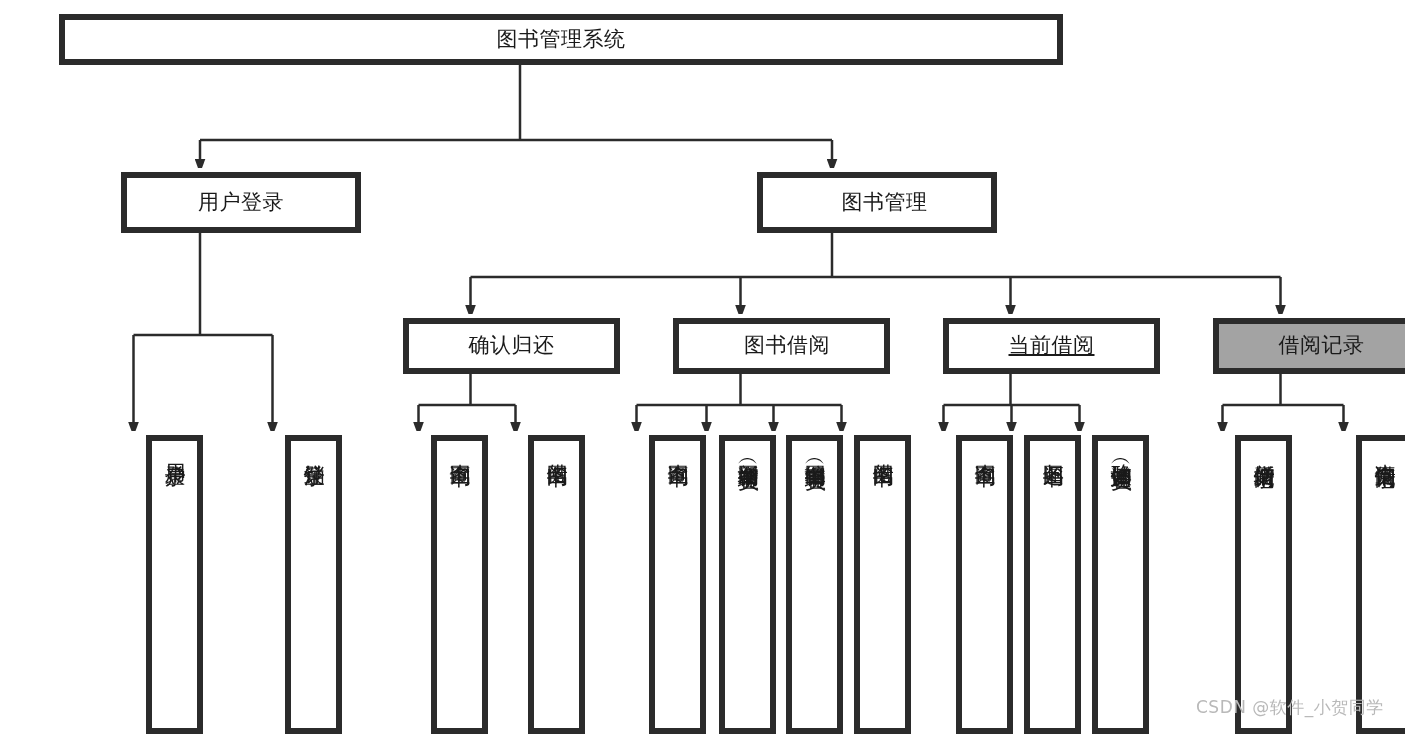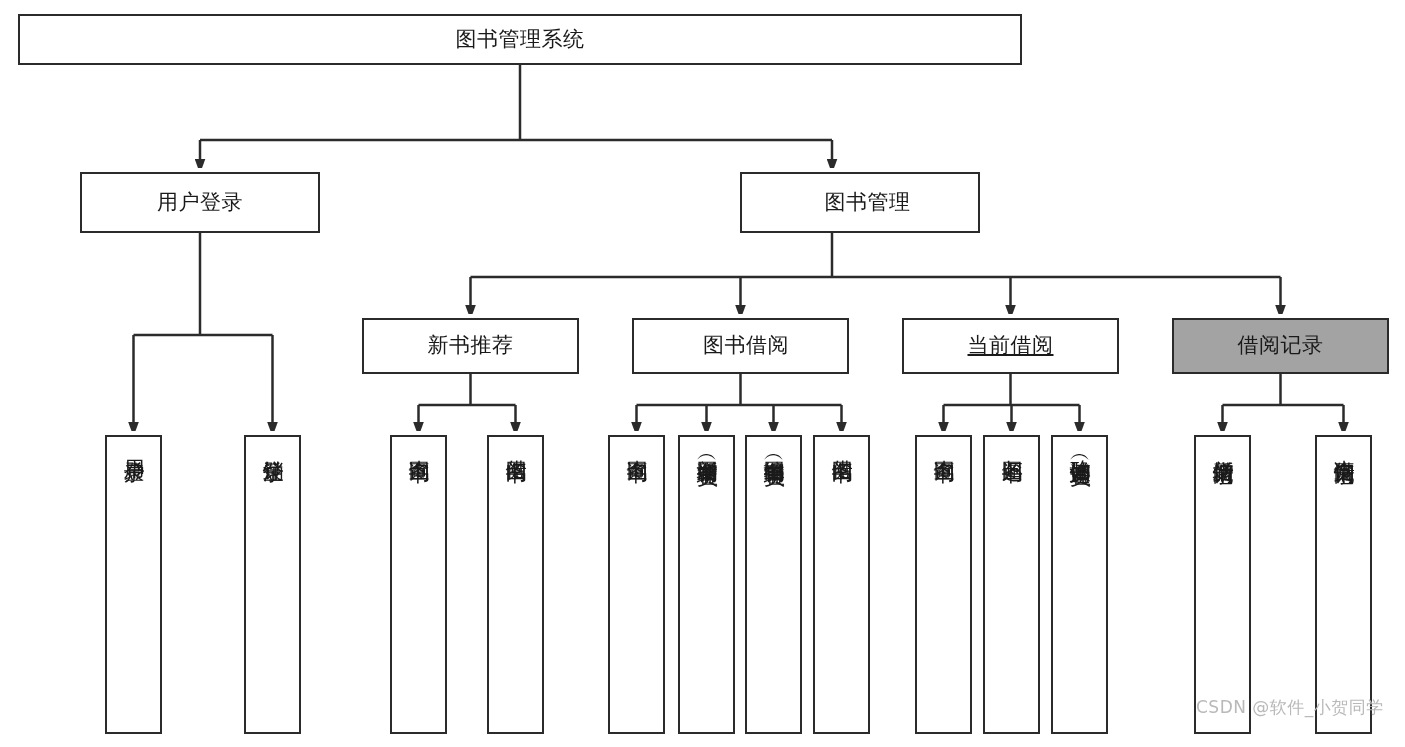--- a/index.html
+++ b/index.html
@@ -18,25 +18,26 @@
     position: absolute;
     left: 0;
     top: 0;
     width: 1405px;
     height: 747px;
   }
   .node-box {
     position: absolute;
     box-sizing: border-box;
     background: #ffffff;
-    border: 2px solid #0369a1;
+    border: 6px solid #0369a1;
     display: flex;
     align-items: center;
     justify-content: center;
     overflow: hidden;
+    margin-left: 41px;
   }
   .node-label-h {
     font-size: 21px;
     color: #1a1a1a;
     line-height: 1.2;
     white-space: nowrap;
     letter-spacing: 0.5px;
   }
   .node-box.vertical {
     align-items: flex-start;
@@ -112,25 +113,25 @@
       <line x1="1222.5" y1="405" x2="1222.5" y2="422" stroke="#2b2b2b" stroke-width="2.5" marker-end="url(#arrowhead)"></line>
       <line x1="1343.5" y1="405" x2="1343.5" y2="422" stroke="#2b2b2b" stroke-width="2.5" marker-end="url(#arrowhead)"></line>
     </svg>
   <div id="node-layer">
       <div class="node-box" style="left: 18px; top: 14px; width: 1004px; height: 51px; border-color: rgb(43, 43, 43); background: rgb(255, 255, 255);">
         <span class="node-label-h" style="color: rgb(26, 26, 26);">图书管理系统</span>
       </div>
       <div class="node-box" style="left: 80px; top: 172px; width: 240px; height: 61px; border-color: rgb(43, 43, 43); background: rgb(255, 255, 255);">
         <span class="node-label-h" style="color: rgb(26, 26, 26);">用户登录</span>
       </div>
-      <div class="node-box" style="left: 740px; top: 172px; width: 240px; height: 61px; border-color: rgb(43, 43, 43); background: rgb(255, 255, 255); padding-left: 15px;">
+      <div class="node-box" style="left: 716px; top: 172px; width: 240px; height: 61px; border-color: rgb(43, 43, 43); background: rgb(255, 255, 255); padding-left: 15px;">
         <span class="node-label-h" style="color: rgb(26, 26, 26);">图书管理</span>
       </div>
       <div class="node-box" style="left: 362px; top: 318px; width: 217px; height: 56px; border-color: rgb(43, 43, 43); background: rgb(255, 255, 255);">
-        <span class="node-label-h" style="color: rgb(26, 26, 26);">新书推荐</span>
+        <span class="node-label-h" style="color: rgb(26, 26, 26);">确认归还</span>
       </div>
       <div class="node-box" style="left: 632px; top: 318px; width: 217px; height: 56px; border-color: rgb(43, 43, 43); background: rgb(255, 255, 255); padding-left: 11px;">
         <span class="node-label-h" style="color: rgb(26, 26, 26);">图书借阅</span>
       </div>
       <div class="node-box" style="left: 902px; top: 318px; width: 217px; height: 56px; border-color: rgb(43, 43, 43); background: rgb(255, 255, 255);">
         <span class="node-label-h" style="color: rgb(26, 26, 26); text-decoration: underline;">当前借阅</span>
       </div>
       <div class="node-box" style="left: 1172px; top: 318px; width: 217px; height: 56px; border-color: rgb(43, 43, 43); background: #a3a3a3;">
         <span class="node-label-h" style="color: rgb(26, 26, 26);">借阅记录</span>
       </div>

